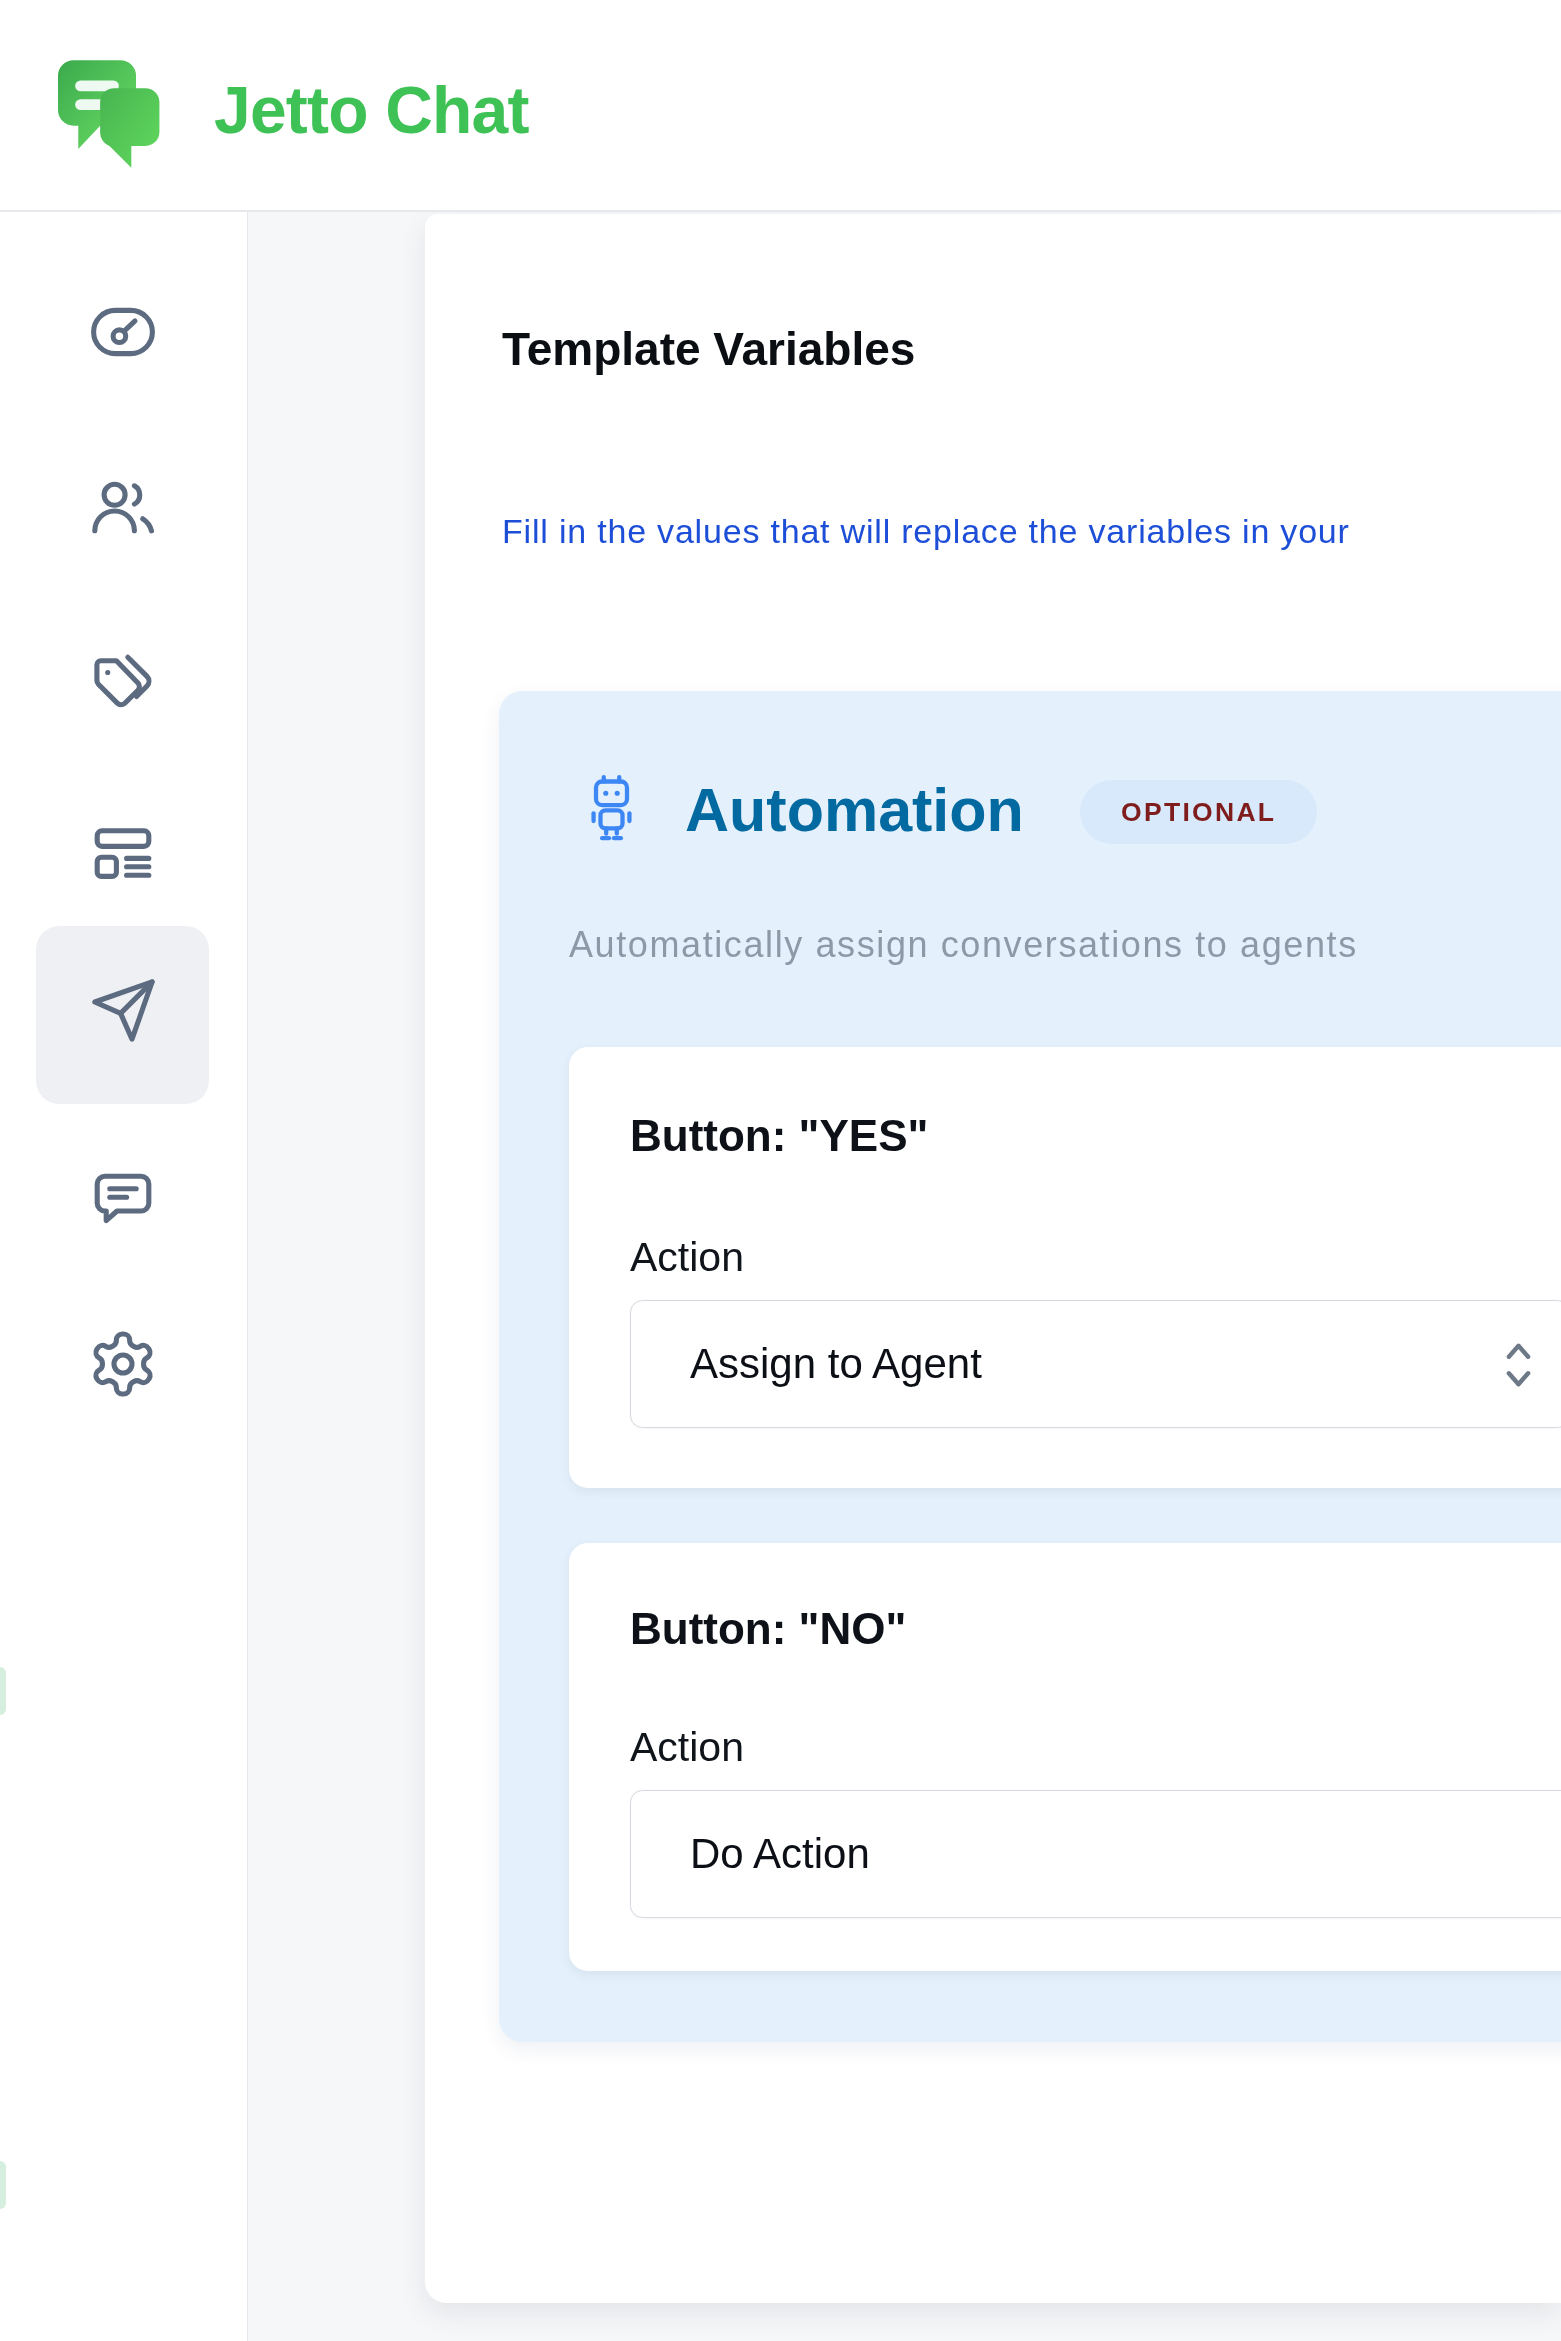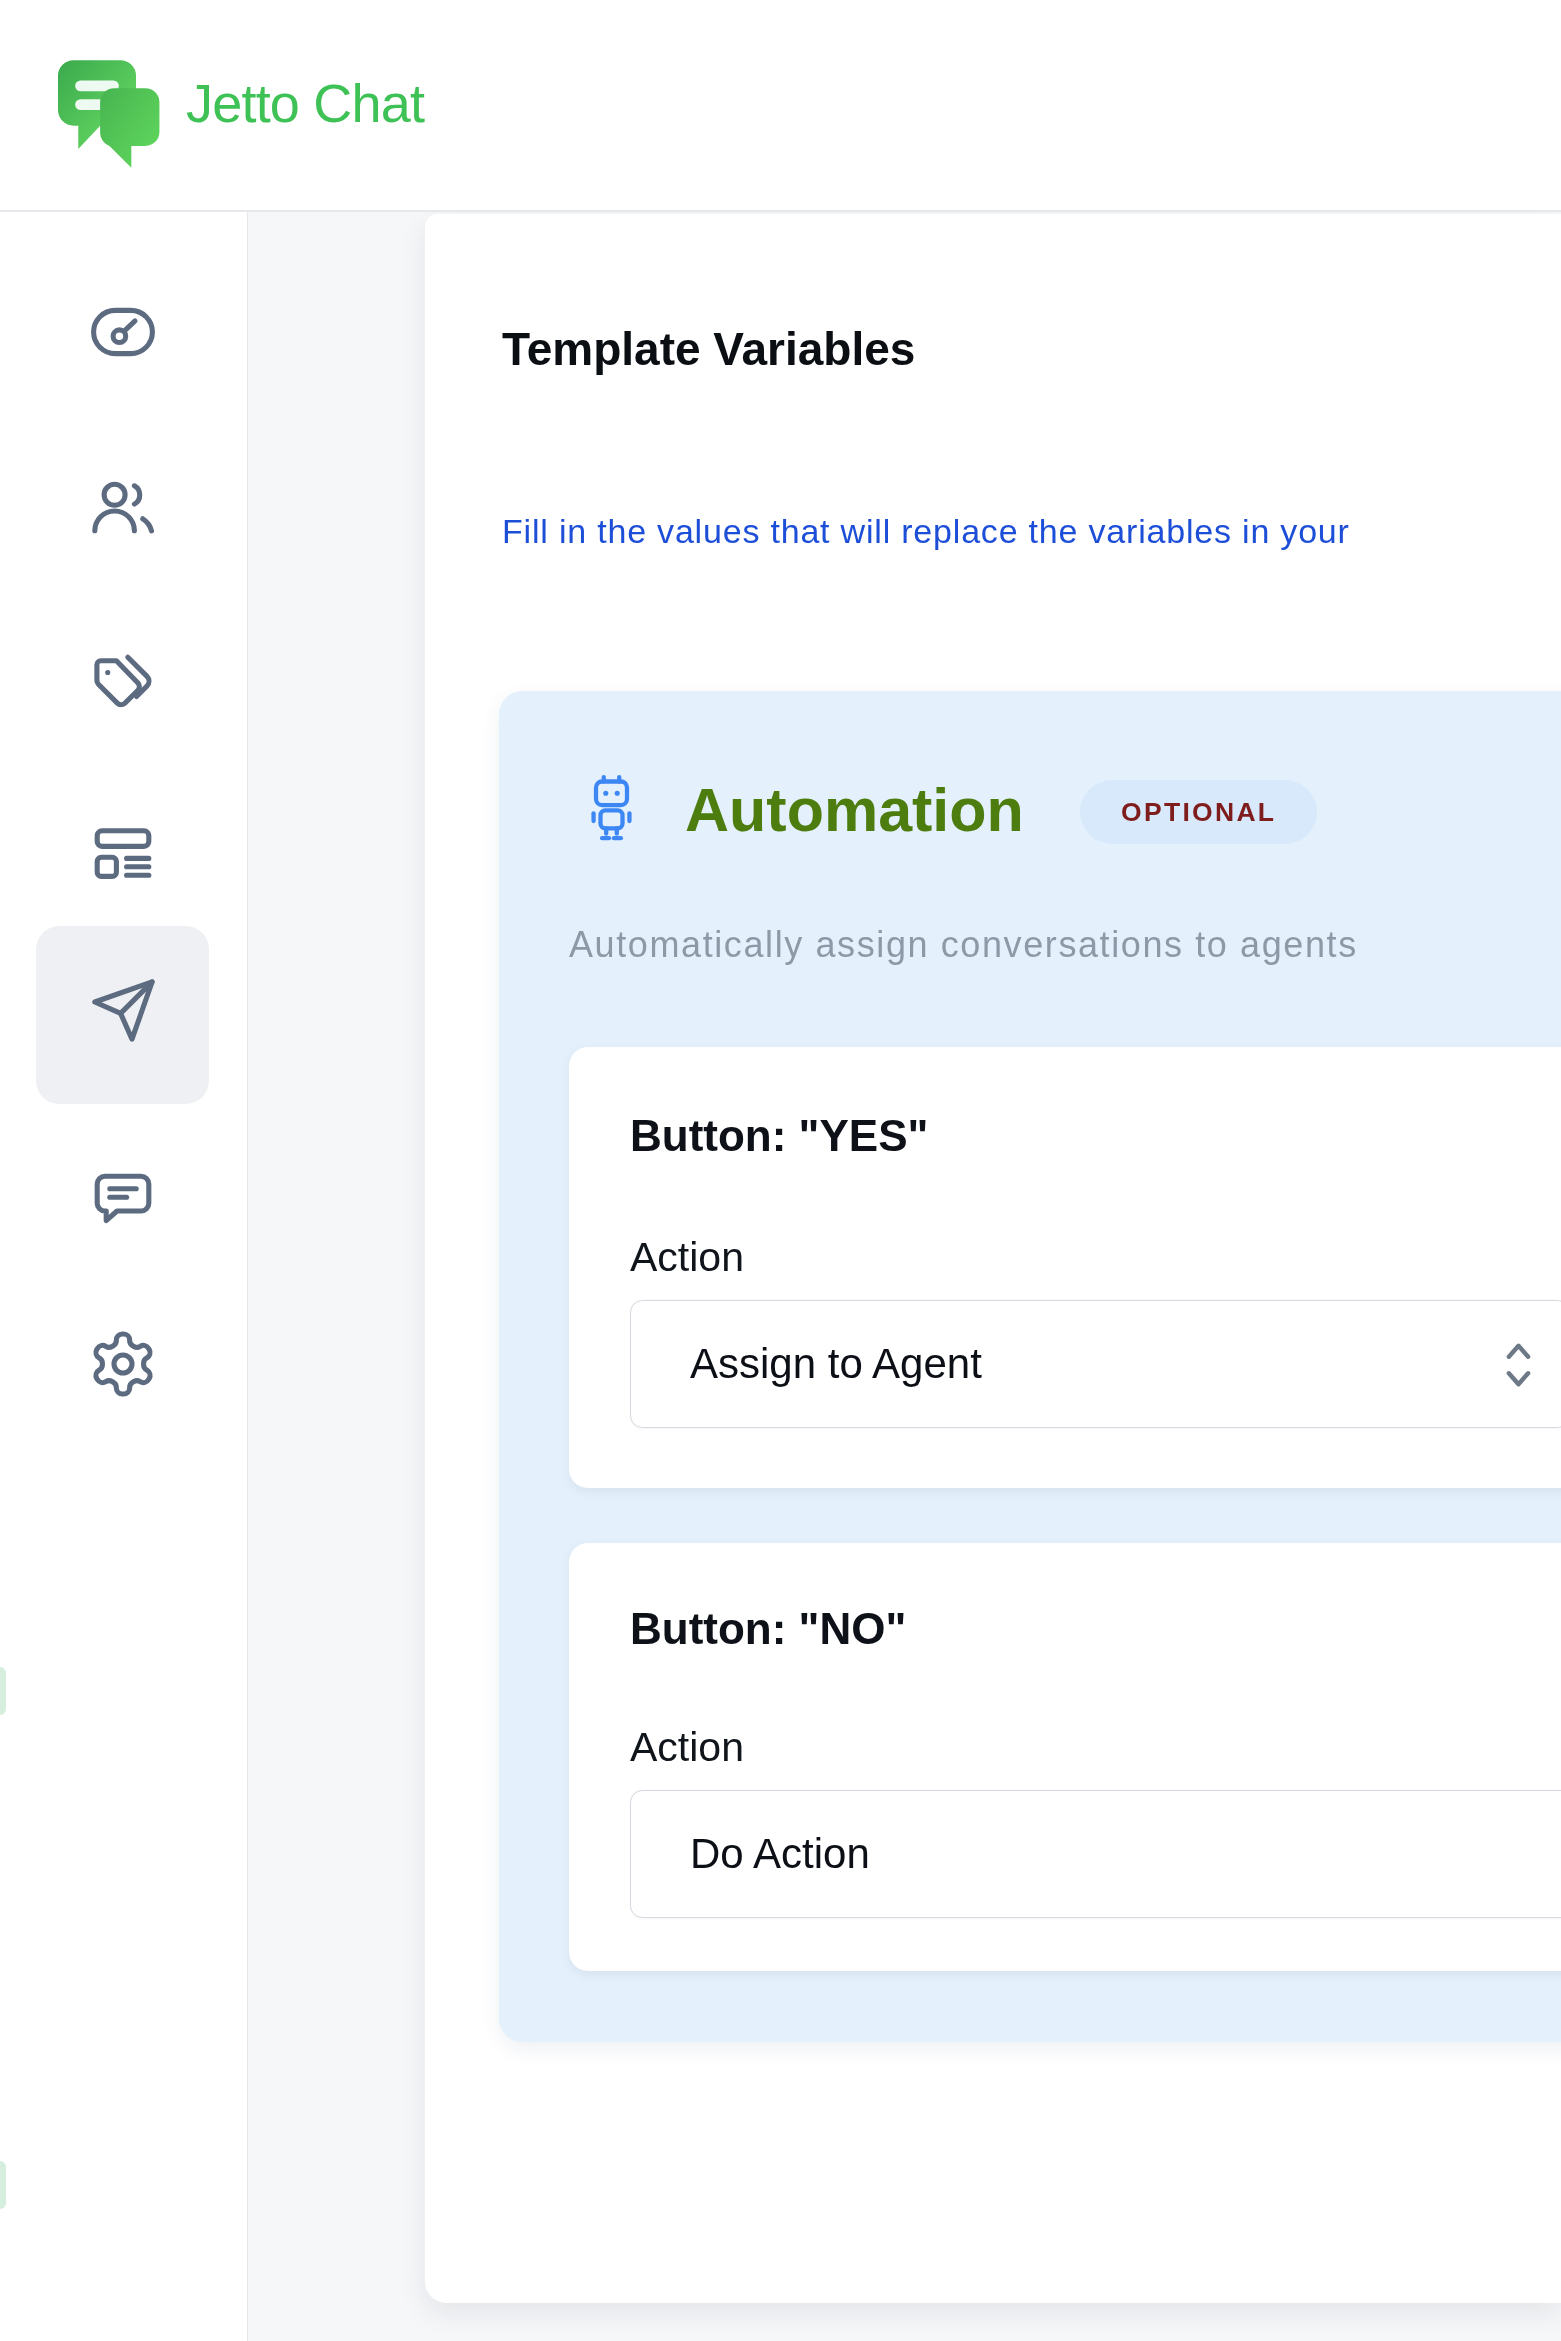--- a/index.html
+++ b/index.html
@@ -4,21 +4,21 @@
 <style>
   * { margin:0; padding:0; box-sizing:border-box; }
   html,body { width:1561px; height:2342px; overflow:hidden; position:relative;
               font-family:"Liberation Sans", sans-serif; background:#f6f7f9; }
 
   
   .header { position:absolute; left:0; top:0; width:1561px; height:212px;
             background:#ffffff; border-bottom:2.3px solid #e6e8ec; z-index:30; }
   .logo-wrap { position:absolute; left:58px; top:55px; width:468px; height:117px; }
   .logo-icon { position:absolute; left:0; top:1.6px; width:103px; height:112px; }
-  .brand-text { position:absolute; left:128px; top:17px; font-size:54px; font-weight:400;
+  .brand-text { position:absolute; left:156px; top:17px; font-size:66px; font-weight:700;
                 color:#3ec155; letter-spacing:-0.8px; white-space:nowrap; }
 
   
   .sidebar { position:absolute; left:0; top:212px; width:248px; height:2130px;
              background:#ffffff; border-right:1.6px solid #e4e7ec; z-index:20; }
   .nav-item { position:absolute; left:87px; width:72px; height:72px; color:#5d6b80; cursor:pointer; }
   .nav-item svg { width:72px; height:72px; display:block; }
   .active-pill { position:absolute; left:36px; top:714px; width:173px; height:178px;
                  background:#eef0f3; border-radius:23.4px; }
   .edge-sliver { position:absolute; left:0; width:6.2px; height:48px; background:#d5eedd;
@@ -34,21 +34,21 @@
   .page-subtitle { position:absolute; left:77px; top:298px; font-size:34px; letter-spacing:0.8px;
                    color:#1d4ed8; white-space:nowrap; }
 
   
   .auto-card { position:absolute; left:74px; top:477px; width:1109px; height:1351px;
                background:#e4f1fc; border-radius:23.4px;
                box-shadow:0 7.8px 19px rgba(30,60,110,0.07); }
   .robot { position:absolute; left:86px; top:81px; width:53px; height:72px; color:#3d87f5; }
   .robot svg { width:100%; height:100%; }
   .auto-title { position:absolute; left:186px; top:84px; font-size:61px; font-weight:700;
-                color:#4d7c0f; white-space:nowrap; }
+                color:#0369a1; white-space:nowrap; }
   .badge { position:absolute; left:581px; top:89px; height:64px; line-height:64px;
            padding:0 41px; border-radius:32px; background:#d7e9fb; color:#7f1d1d;
            font-size:26.5px; font-weight:800; letter-spacing:2.3px; white-space:nowrap; }
   .auto-desc { position:absolute; left:70px; top:233px; font-size:36px; letter-spacing:1.6px;
                color:#8e99a8; white-space:nowrap; }
 
   
   .action-card { position:absolute; left:70px; width:1077px; background:#ffffff;
                  border-radius:19px; box-shadow:0 3.1px 11px rgba(15,23,42,0.06); }
   .card-yes { top:356px; height:441px; }

